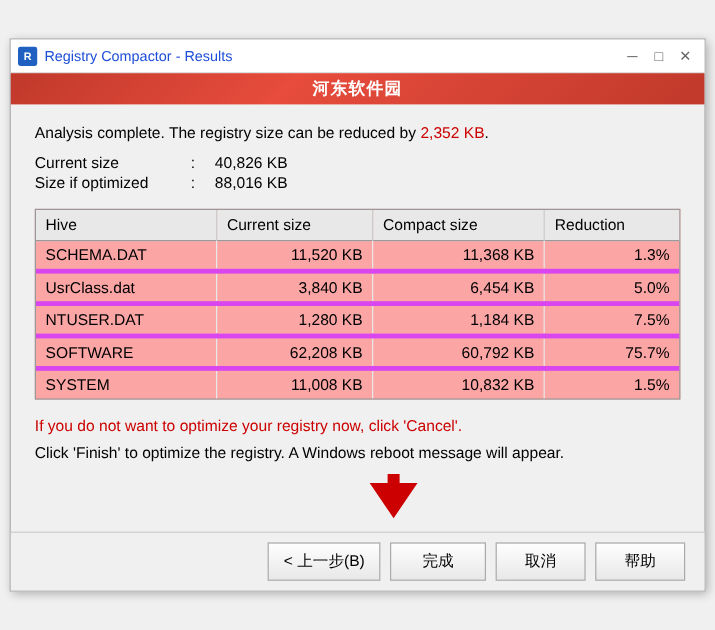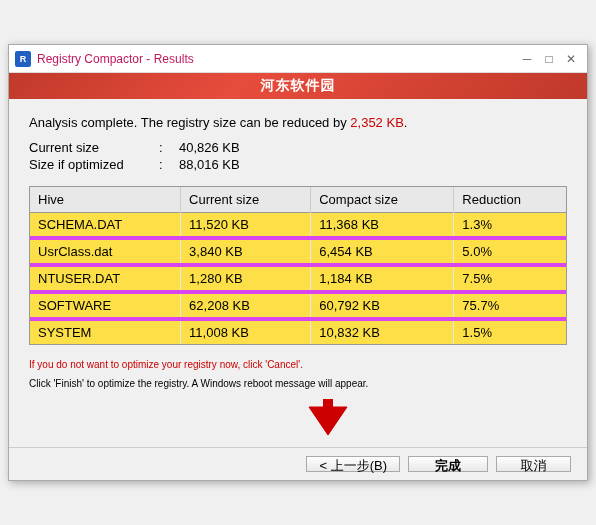--- a/index.html
+++ b/index.html
@@ -43,21 +43,21 @@
       border-radius: 2px;
       display: flex;
       align-items: center;
       justify-content: center;
       color: white;
       font-size: 9px;
       font-weight: bold;
     }
     .titlebar-title {
       font-size: 12px;
-      color: #be185d;
+      color: #1d4ed8;
     }
     .titlebar-controls {
       display: flex;
       gap: 2px;
     }
     .titlebar-btn {
       width: 20px;
       height: 20px;
       background: none;
       border: none;
@@ -100,21 +100,21 @@
       font-size: 13px;
       margin-bottom: 2px;
     }
     .size-label { width: 130px; color: #000; }
     .size-colon { width: 20px; }
     .size-value { color: #000; }
 
     .table-container {
       border: 1px solid #999;
       margin-bottom: 14px;
-      background: #fde047;
+      background: #fca5a5;
     }
     table {
       width: 100%;
       border-collapse: collapse;
       font-size: 13px;
     }
     thead tr {
       background: #e8e8e8;
       border-bottom: 1px solid #999;
     }
@@ -129,24 +129,24 @@
     tbody tr {
       border-bottom: 4px solid #d946ef;
     }
     tbody tr:last-child { border-bottom: none; }
     tbody td {
       padding: 4px 8px;
       color: #000;
       border-right: 1px solid #e8e8e8;
     }
     tbody td:last-child { border-right: none; }
-    tbody td:not(:first-child) { text-align: left; }
+    tbody td:not(:first-child) { text-align: right; }
 
     .notice-text {
-      font-size: 10px;
+      font-size: 13px;
       margin-bottom: 8px;
     }
     .notice-text .red { color: #cc0000; }
 
     .arrow-container {
       display: flex;
       justify-content: center;
       margin: 4px 0 0 60px;
     }
     .arrow-svg { }
@@ -154,32 +154,31 @@
     .button-bar {
       border-top: 1px solid #ccc;
       padding: 8px 16px;
       display: flex;
       justify-content: flex-end;
       gap: 8px;
       background: #f0f0f0;
     }
     .btn {
       min-width: 75px;
-      height: 16px;
+      height: 32px;
       padding: 0 12px;
       font-size: 13px;
       font-family: "Microsoft YaHei", "Segoe UI", Arial, sans-serif;
       border: 1px solid #aaa;
       background: linear-gradient(to bottom, #fefefe, #e8e8e8);
       cursor: pointer;
       color: #000;
     }
     .btn.primary {
       min-width: 80px;
-      font-weight: bold;
     }
   </style>
 </head>
 <body>
 
 <div class="window">
 
   <div class="titlebar">
     <div class="titlebar-left">
       <div class="titlebar-icon">
@@ -275,14 +274,15 @@
         <rect x="20" y="2" width="10" height="20" fill="#cc0000"></rect>
       </svg>
     </div>
 
   </div>
 
   <div class="button-bar">
     <button class="btn">&lt; 上一步(B)</button>
     <button class="btn primary">完成</button>
     <button class="btn">取消</button>
+    <button class="btn">帮助</button>
   </div>
 </div>
 
 </body></html>

